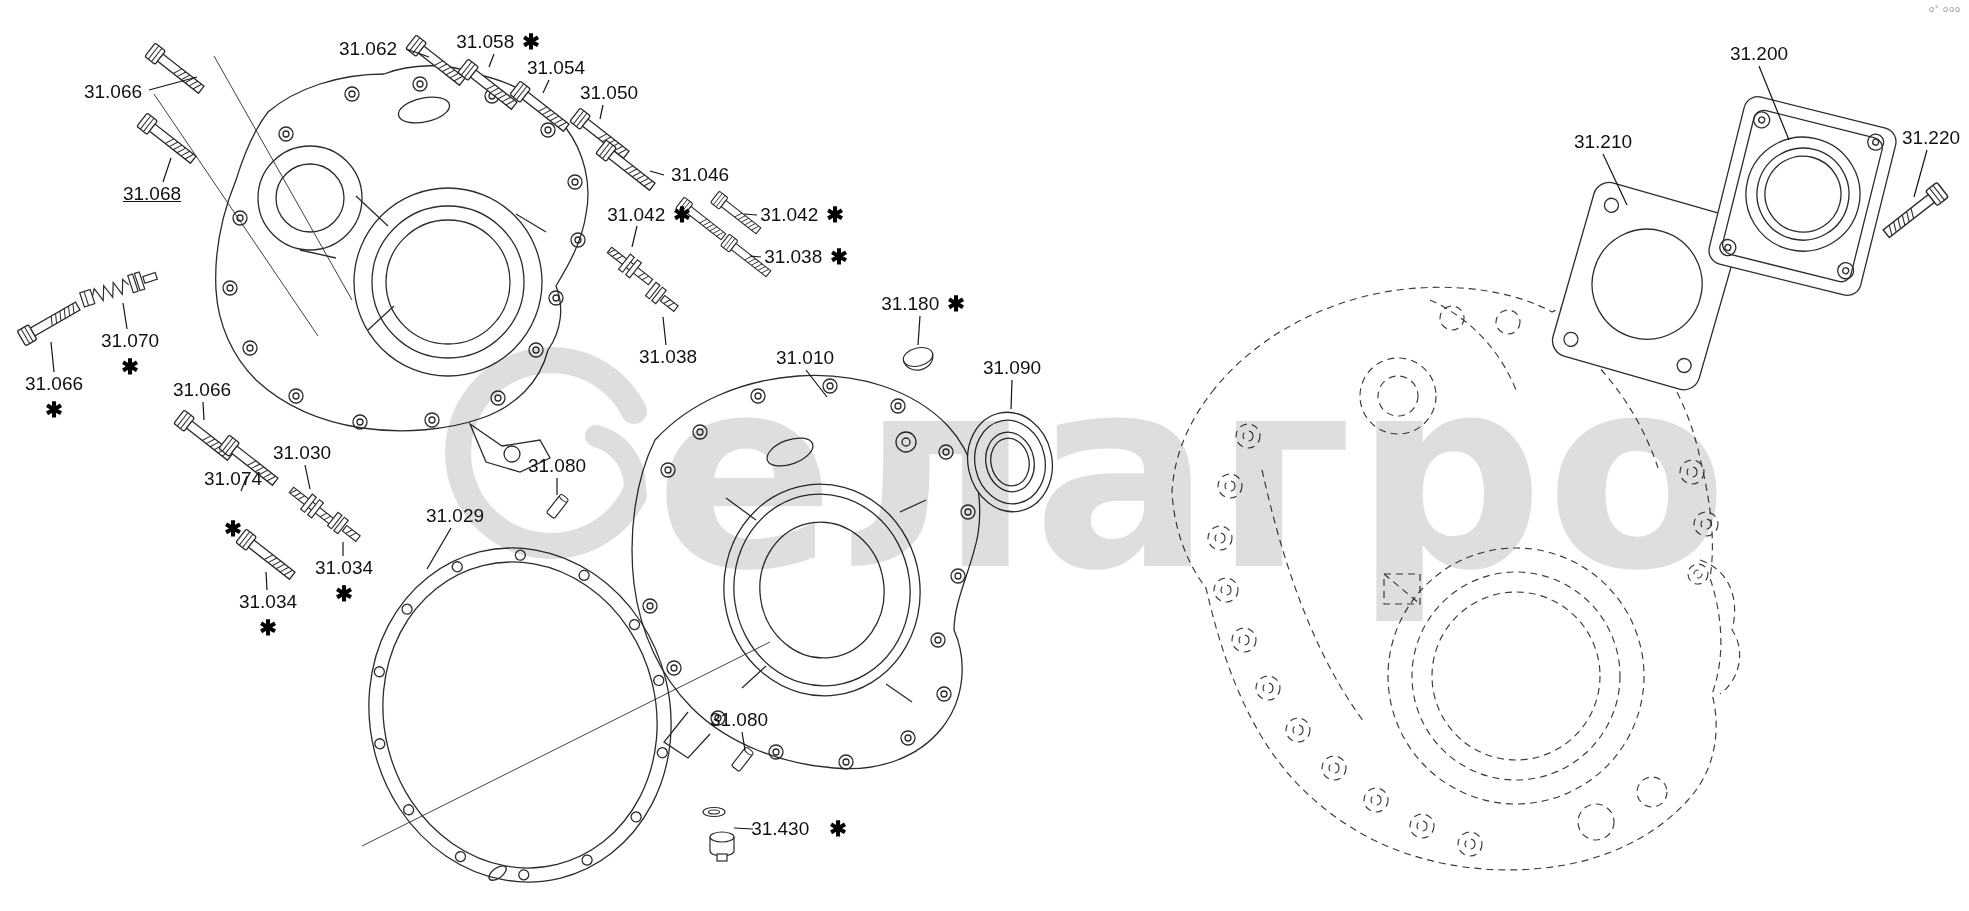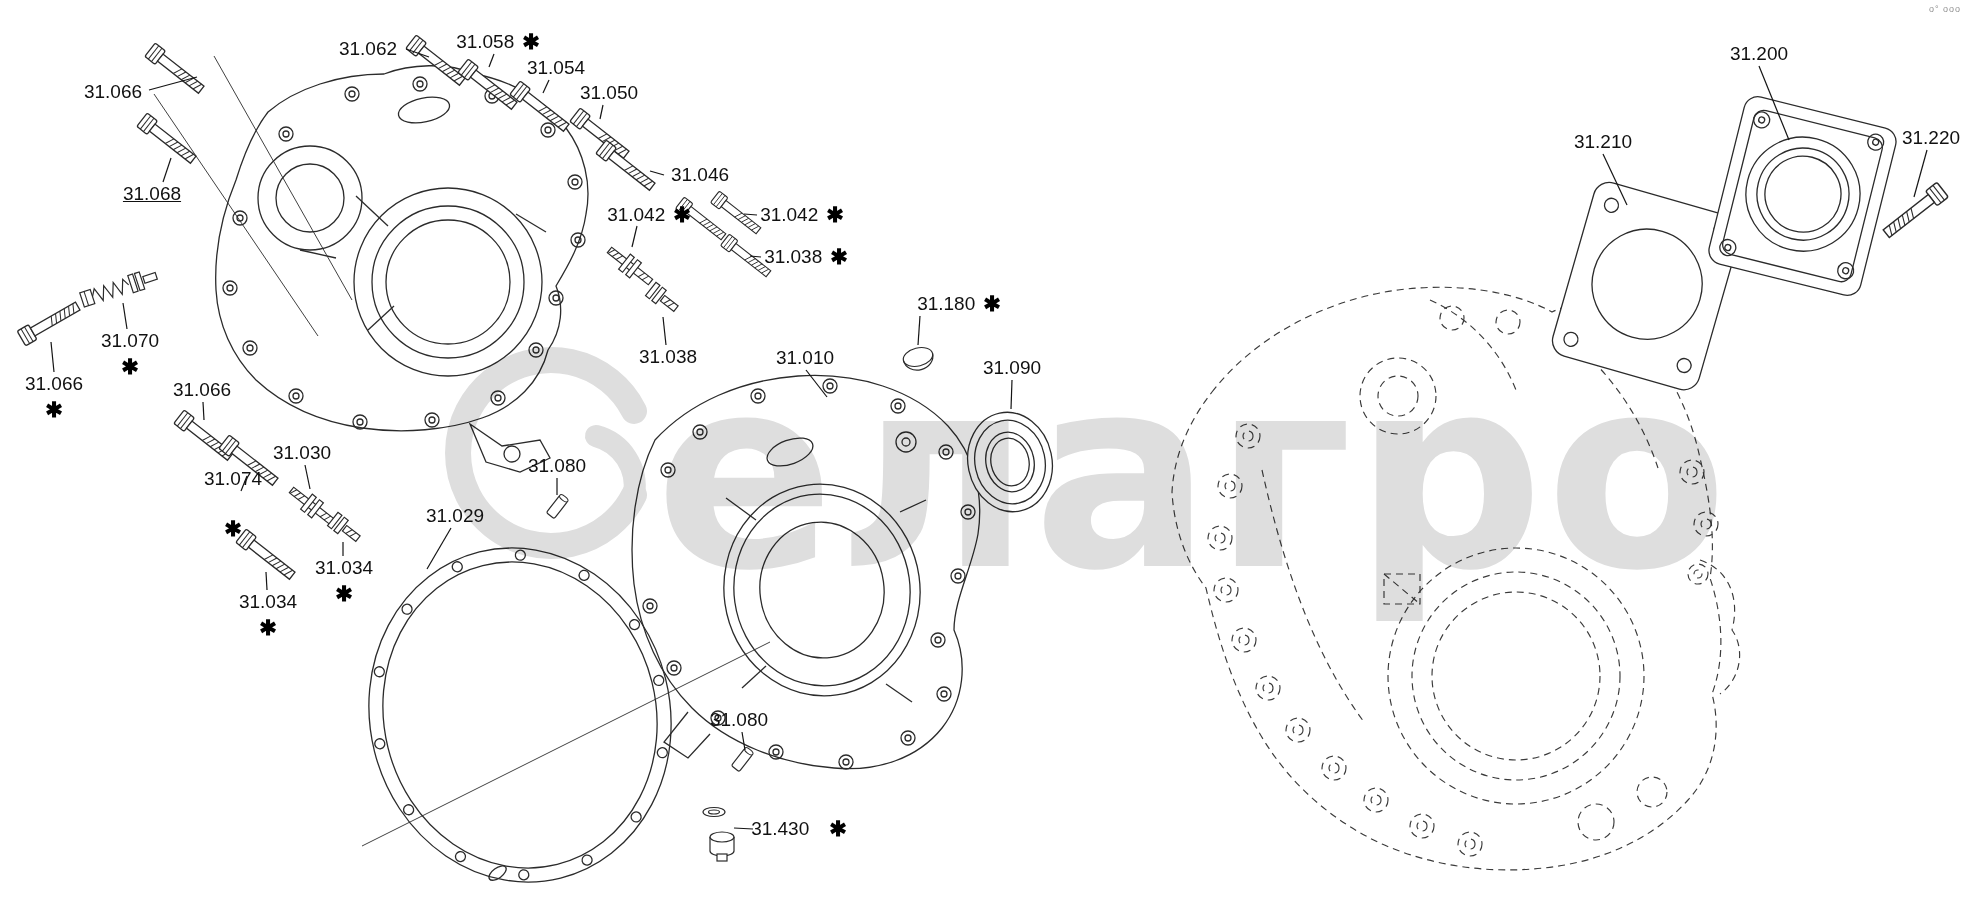--- a/index.html
+++ b/index.html
@@ -430,21 +430,21 @@
       </div>
       <div class="part-label" style="left: 557px; top: 466px;">
         <span>31.080</span>
       </div>
       <div class="part-label" style="left: 805px; top: 358px;">
         <span>31.010</span>
       </div>
       <div class="part-label" style="left: 1012px; top: 368px;">
         <span>31.090</span>
       </div>
-      <div class="part-label" style="left: 923px; top: 304px; margin-left: 36px;">
+      <div class="part-label" style="left: 923px; top: 304px;">
         <span>31.180</span>
         <span class="ast-right">✱</span>
       </div>
       <div class="part-label" style="left: 739px; top: 720px;">
         <span>31.080</span>
       </div>
       <div class="part-label" style="left: 799px; top: 829px; gap: 12px;">
         <span>31.430</span>
         <span class="ast-right">✱</span>
       </div>

